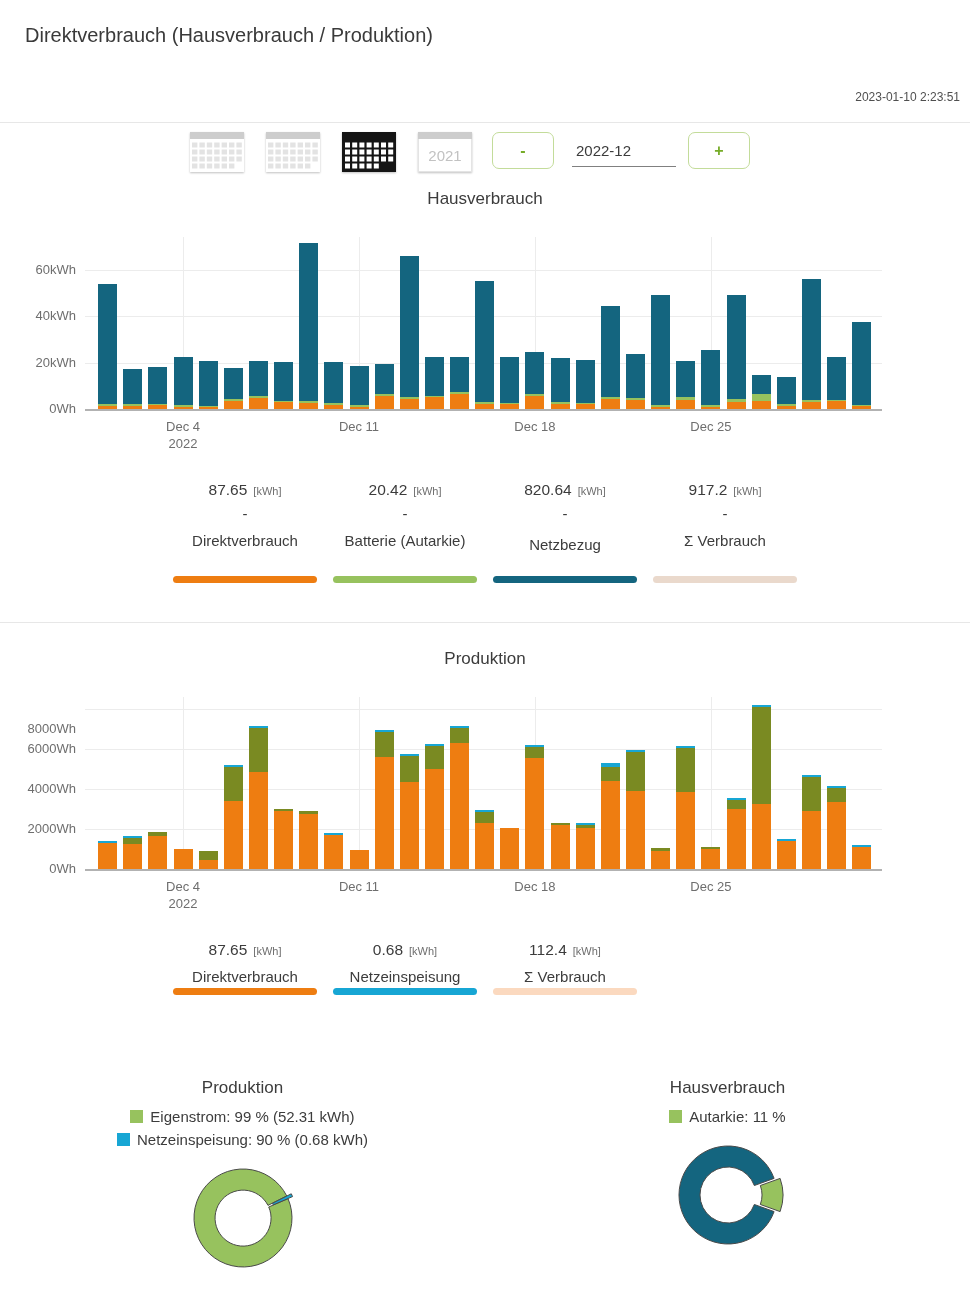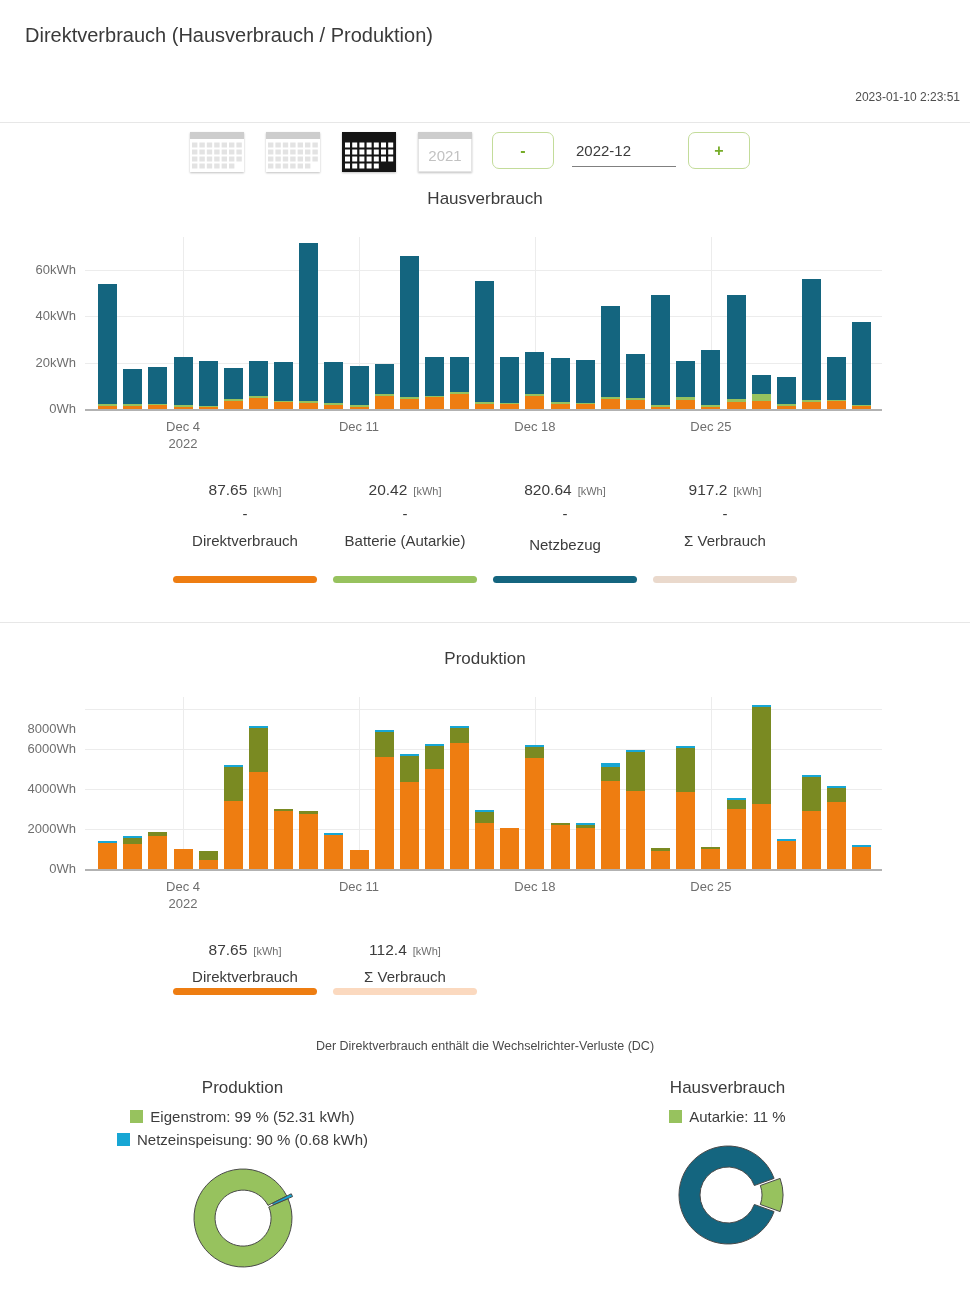--- a/index.html
+++ b/index.html
@@ -394,27 +394,31 @@
       <div class="seg" style="left: 852.3px; width: 19px; top: 157px; height: 22px; background: rgb(238, 125, 17);"></div>
       <div class="seg" style="left: 852.3px; width: 19px; top: 155px; height: 2px; background: rgb(23, 166, 212);"></div>
     </div>
   <div class="stats-row" id="stats2" style="top:941px;height:62px">
       <div class="stat">
         <div class="stat-value">87.65<span class="stat-unit">[kWh]</span></div>
         <div class="stat-label" style="top: 24px; width: 160px;">Direktverbrauch</div>
         <div class="stat-pill" style="background: rgb(238, 125, 17); top: 47px;"></div>
       </div>
       <div class="stat">
+        <div class="stat-value">0.68<span class="stat-unit">[kWh]</span></div>
+        <div class="stat-label" style="top: 24px; width: 160px;">Netzeinspeisung</div>
+        <div class="stat-pill" style="background: rgb(23, 166, 212); top: 47px;"></div>
+      </div>
+      <div class="stat">
         <div class="stat-value">112.4<span class="stat-unit">[kWh]</span></div>
         <div class="stat-label" style="top: 24px; width: 160px;">Σ Verbrauch</div>
         <div class="stat-pill" style="background: rgb(251, 217, 191); top: 47px;"></div>
       </div>
     </div>
 
-  <div class="footnote">Der Direktverbrauch enthält die Wechselrichter-Verluste (DC)</div>
 
   <div class="donut-col" id="donut-left">
     <div class="donut-title">Produktion</div>
     <div id="legend-left">
         <div class="legend-line"><span class="swatch" style="background: rgb(151, 194, 94);"></span><span>Eigenstrom: 99 % (52.31 kWh)</span></div>
         <div class="legend-line"><span class="swatch" style="background: rgb(23, 166, 212);"></span><span>Netzeinspeisung: 90 % (0.68 kWh)</span></div>
       </div>
     <svg class="donut-svg" id="svg-left" width="160" height="125">
         <path d="M125.04 41.70A49 49 0 1 1 123.74 38.91L104.99 48.38A28 28 0 1 0 105.74 49.97Z" fill="#97c25e" stroke="#4a4a4a" stroke-width="1" stroke-linejoin="round"></path>
         <path d="M128.27 36.79A49 49 0 0 1 129.57 39.58L110.27 47.86A28 28 0 0 0 109.52 46.26Z" fill="#17a6d4" stroke="#4a4a4a" stroke-width="1" stroke-linejoin="round"></path>

